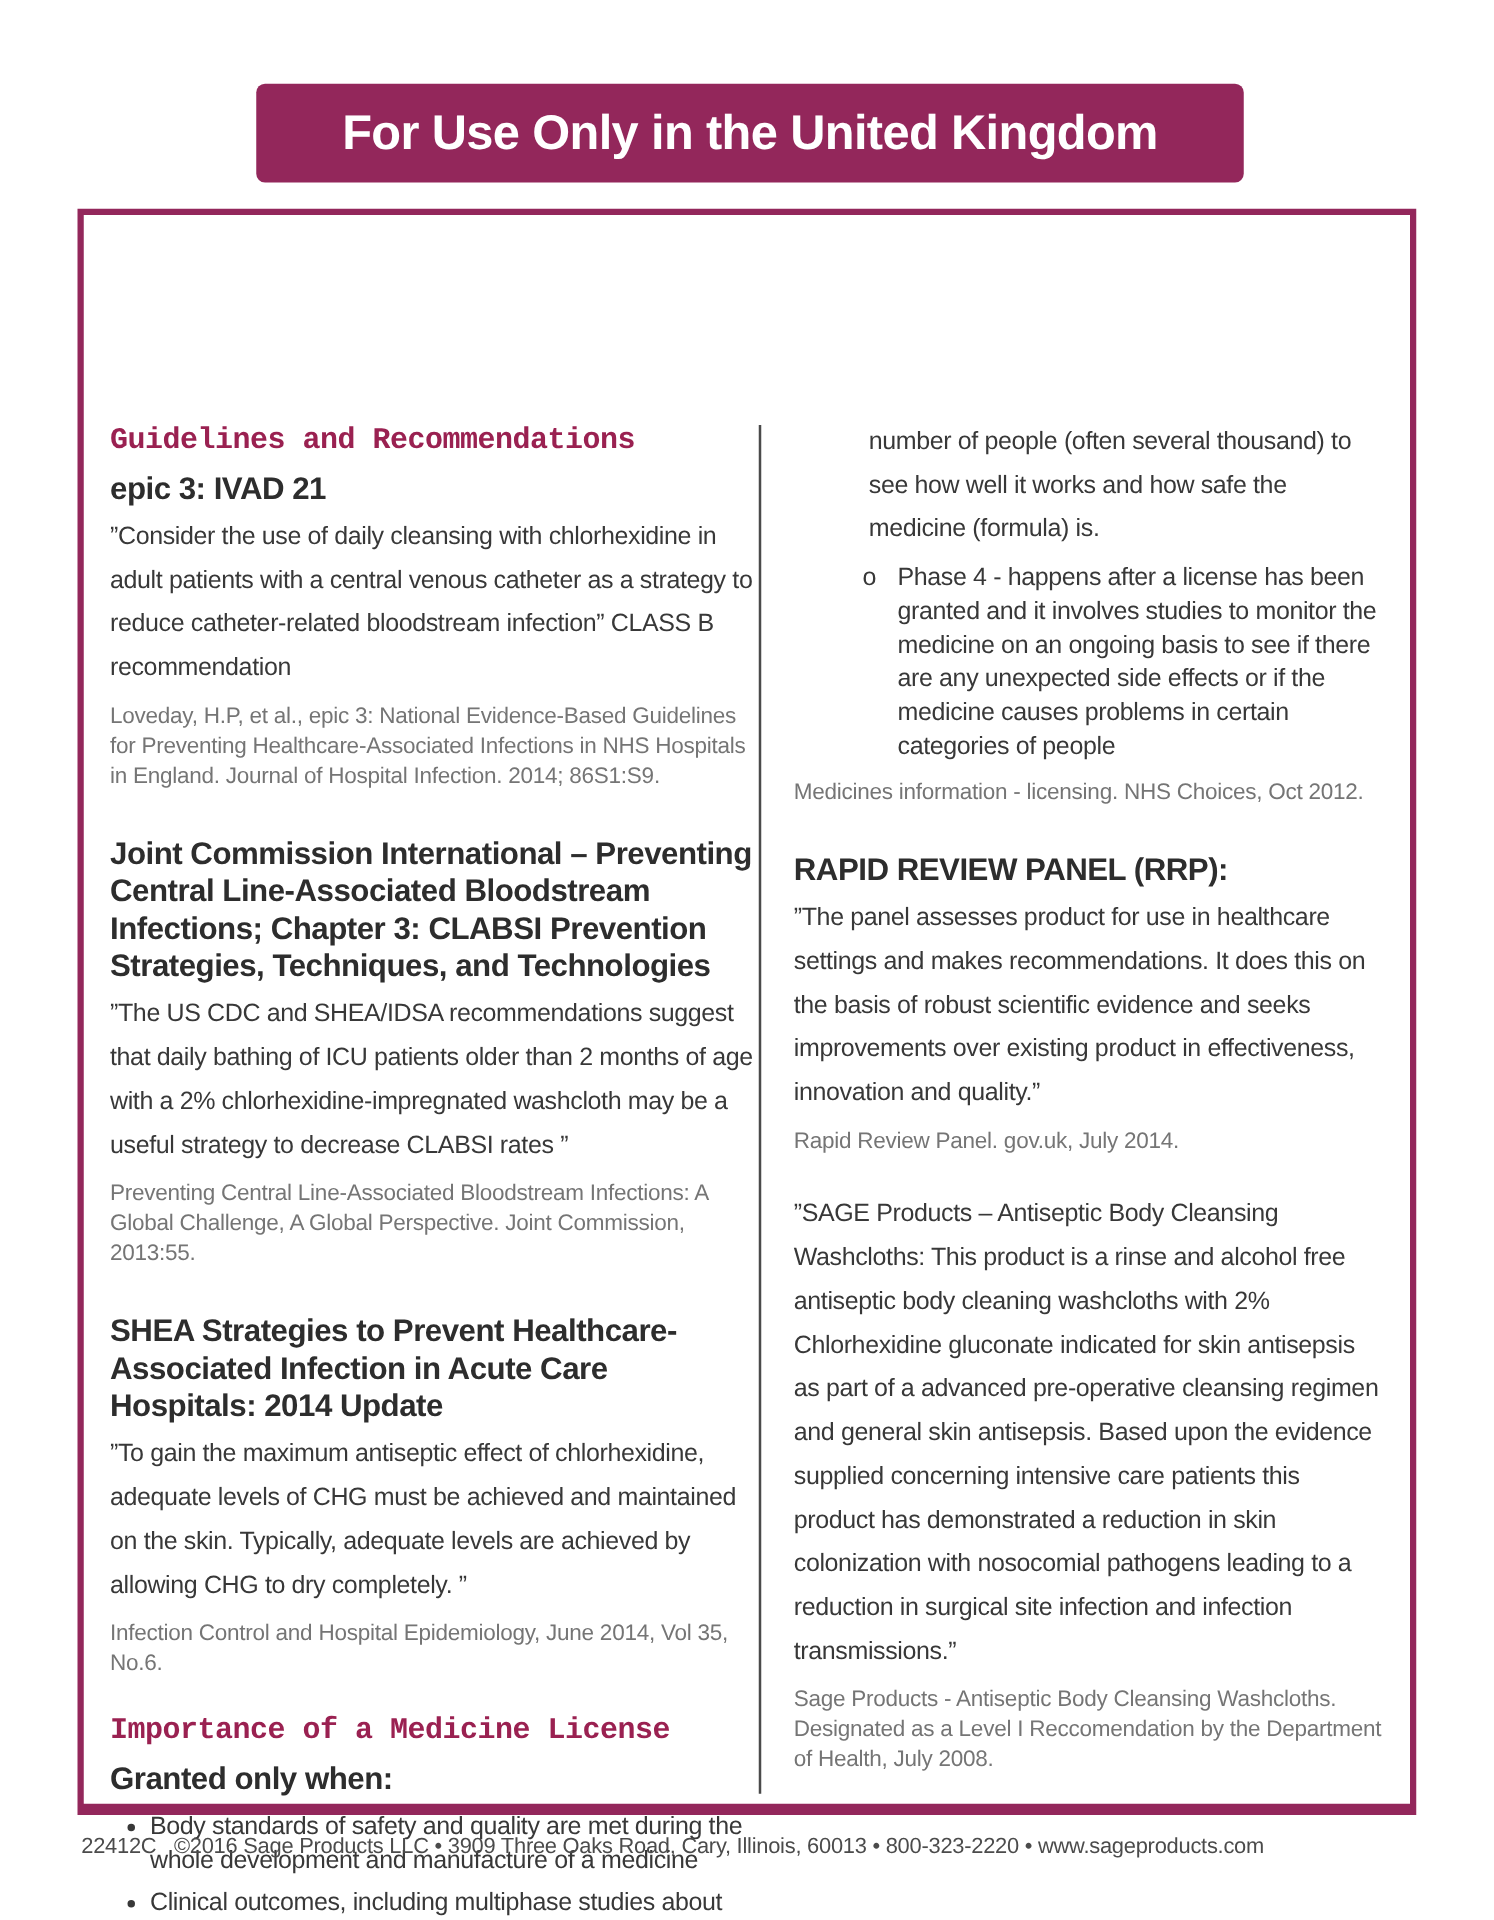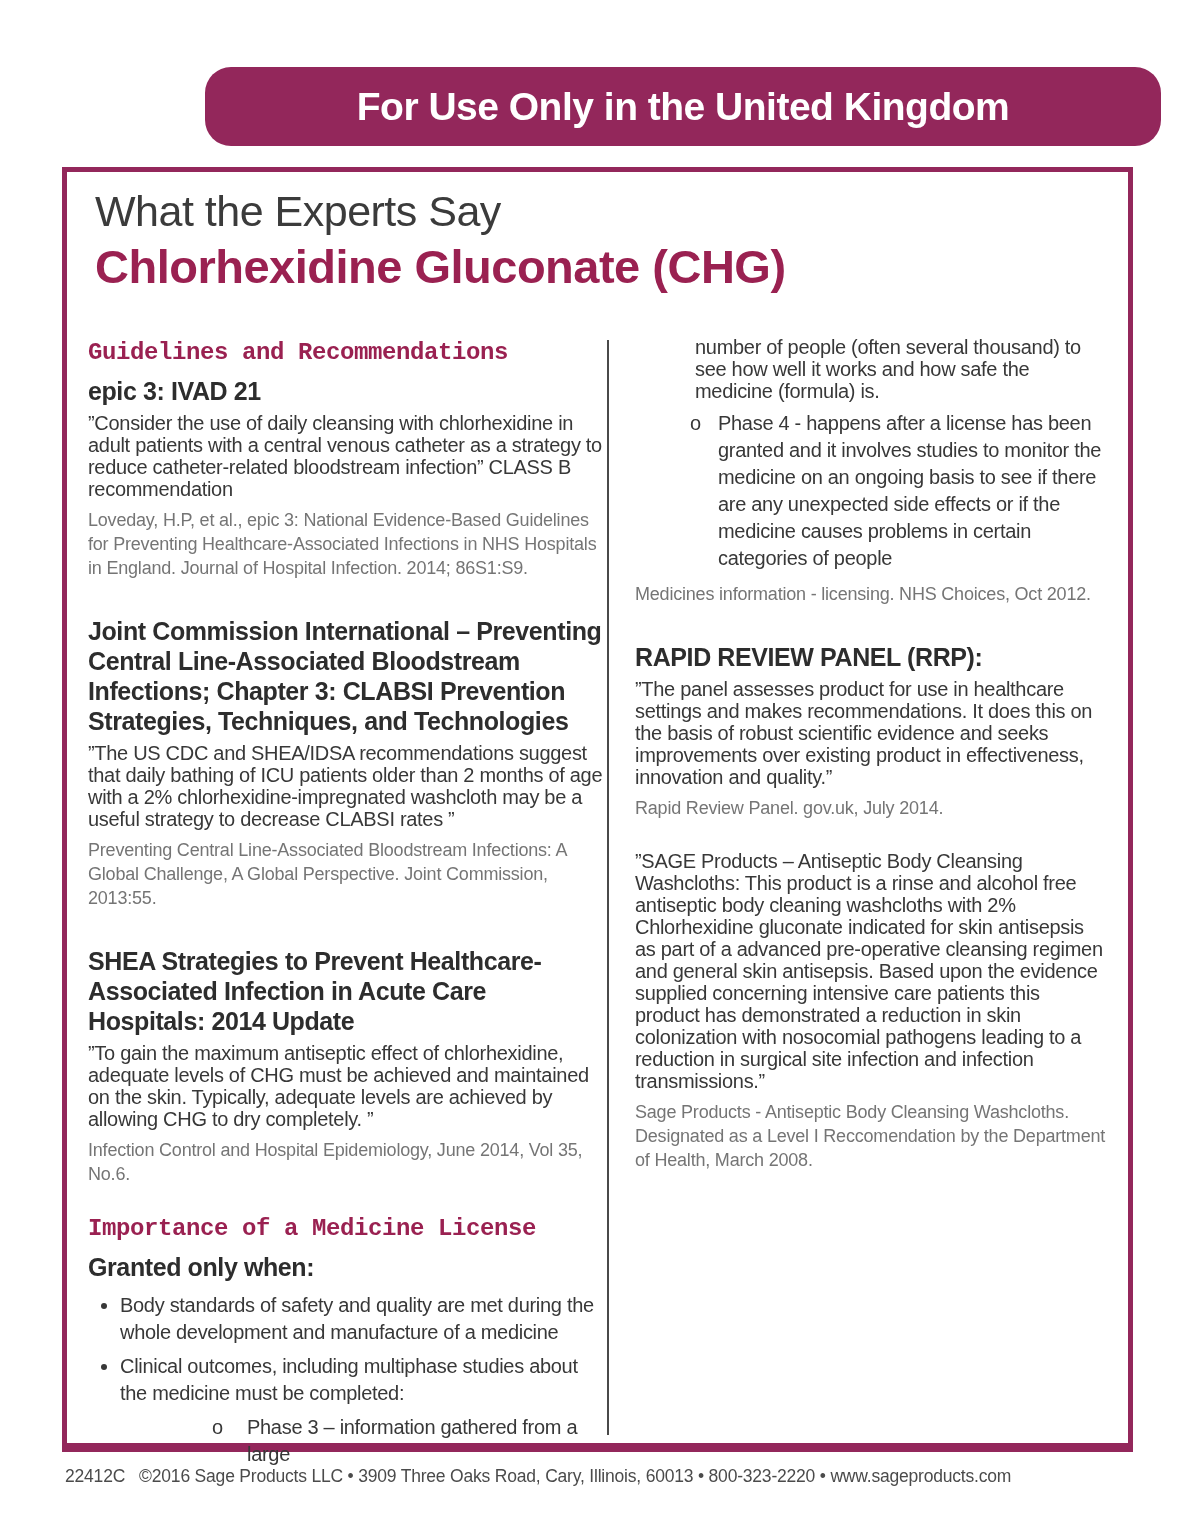--- a/index.html
+++ b/index.html
@@ -7,22 +7,22 @@
     width:1195px; height:1536px;
     background:#ffffff;
     font-family:"Liberation Sans", sans-serif;
     color:#3a3a3a;
     position:relative;
   }
   .page { position:absolute; inset:0; width:1195px; height:1536px; background:#fff; }
 
   
   .banner {
-    position:absolute; left:205px; top:67px; width:956px; height:79px;
-    background:#93275b; border-radius:26px;
+    position:absolute; left:205px; top:67px; width:790px; height:79px;
+    background:#93275b; border-radius:7px;
     display:flex; align-items:center; justify-content:center;
   }
   .banner-text {
     color:#ffffff; font-size:39px; font-weight:bold; letter-spacing:-0.5px;
   }
 
   
   .main-box {
     position:absolute; left:62px; top:167px; width:1071px; height:1285px;
     border:5px solid #93275b; border-bottom-width:9px;
@@ -46,21 +46,21 @@
   h2.maroon-heading {
     color:#9a2151; font-size:24px; font-weight:bold; letter-spacing:-0.4px;
     margin:0 0 4px 0; line-height:34px;font-family:Liberation Mono, monospace;
   }
   h3.sub-heading {
     color:#2d2d2d; font-size:25px; font-weight:bold; letter-spacing:-0.4px;
     margin:36px 0 6px 0; line-height:30px;
   }
   h3.first { margin-top:6px; }
   p.body-text {
-    font-size:20px; line-height:22px; letter-spacing:-0.3px;
+    font-size:20px; line-height:35px; letter-spacing:-0.3px;
     margin:6px 0 8px 0; color:#383838;
   }
   p.citation {
     color:#757575; font-size:18px; line-height:24px;
     letter-spacing:-0.2px; margin:4px 0 0 0;
   }
 
   ul.bullet-list { margin:10px 0 0 0; padding-left:32px; }
   ul.bullet-list li {
     font-size:20px; line-height:27px; letter-spacing:-0.3px;
@@ -90,24 +90,20 @@
 <body>
 
 <div class="page">
 
   <div class="banner">
     <span class="banner-text">For Use Only in the United Kingdom</span>
   </div>
 
   <div class="main-box">
 
-    <div class="box-header">
-      <h1 class="doc-title">What the Experts Say</h1>
-      <div class="doc-subtitle">Chlorhexidine Gluconate (CHG)</div>
-    </div>
 
     <div class="col-left">
 
       <h2 class="maroon-heading">Guidelines and Recommendations</h2>
 
       <h3 class="sub-heading first">epic 3: IVAD 21</h3>
       <p class="body-text">”Consider the use of daily cleansing with chlorhexidine in adult patients with a central venous catheter as a strategy to reduce catheter-related bloodstream infection” CLASS B recommendation</p>
       <p class="citation">Loveday, H.P, et al., epic 3: National Evidence-Based Guidelines for Preventing Healthcare-Associated Infections in NHS Hospitals in England. Journal of Hospital Infection. 2014; 86S1:S9.</p>
 
       <h3 class="sub-heading">Joint Commission International – Preventing Central Line-Associated Bloodstream Infections; Chapter 3: CLABSI Prevention Strategies, Techniques, and Technologies</h3>
@@ -144,21 +140,21 @@
         <span>Phase 4 -  happens after a license has been granted and it involves studies to monitor the medicine on an ongoing basis to see if there are any unexpected side effects or if the medicine causes problems in certain categories of people</span>
       </div>
 
       <p class="citation mt-10">Medicines information - licensing. NHS Choices, Oct 2012.</p>
 
       <h3 class="sub-heading">RAPID REVIEW PANEL (RRP):</h3>
       <p class="body-text">”The panel assesses product for use in healthcare settings and makes recommendations. It does this on the basis of robust scientific evidence and seeks improvements over existing product in effectiveness, innovation and quality.”</p>
       <p class="citation">Rapid Review Panel. gov.uk, July 2014.</p>
 
       <p class="body-text mt-30">”SAGE Products – Antiseptic Body Cleansing Washcloths: This product is a rinse and alcohol free antiseptic body cleaning washcloths with 2% Chlorhexidine gluconate indicated for skin antisepsis as part of a advanced pre-operative cleansing regimen and general skin antisepsis. Based upon the evidence  supplied concerning intensive care patients this product has demonstrated a reduction in skin colonization with nosocomial pathogens leading to a reduction in surgical site infection and infection transmissions.”</p>
-      <p class="citation">Sage Products - Antiseptic Body Cleansing Washcloths. Designated as a Level I Reccomendation by the Department of Health, March 2008.</p>
+      <p class="citation">Sage Products - Antiseptic Body Cleansing Washcloths. Designated as a Level I Reccomendation by the Department of Health, July 2008.</p>
 
     </div>
   </div>
 
   <div class="footer">
     <span class="footer-code">22412C</span><span>©2016  Sage Products LLC • 3909 Three Oaks Road, Cary, Illinois, 60013 • 800-323-2220 • www.sageproducts.com</span>
   </div>
 
 </div>
 

